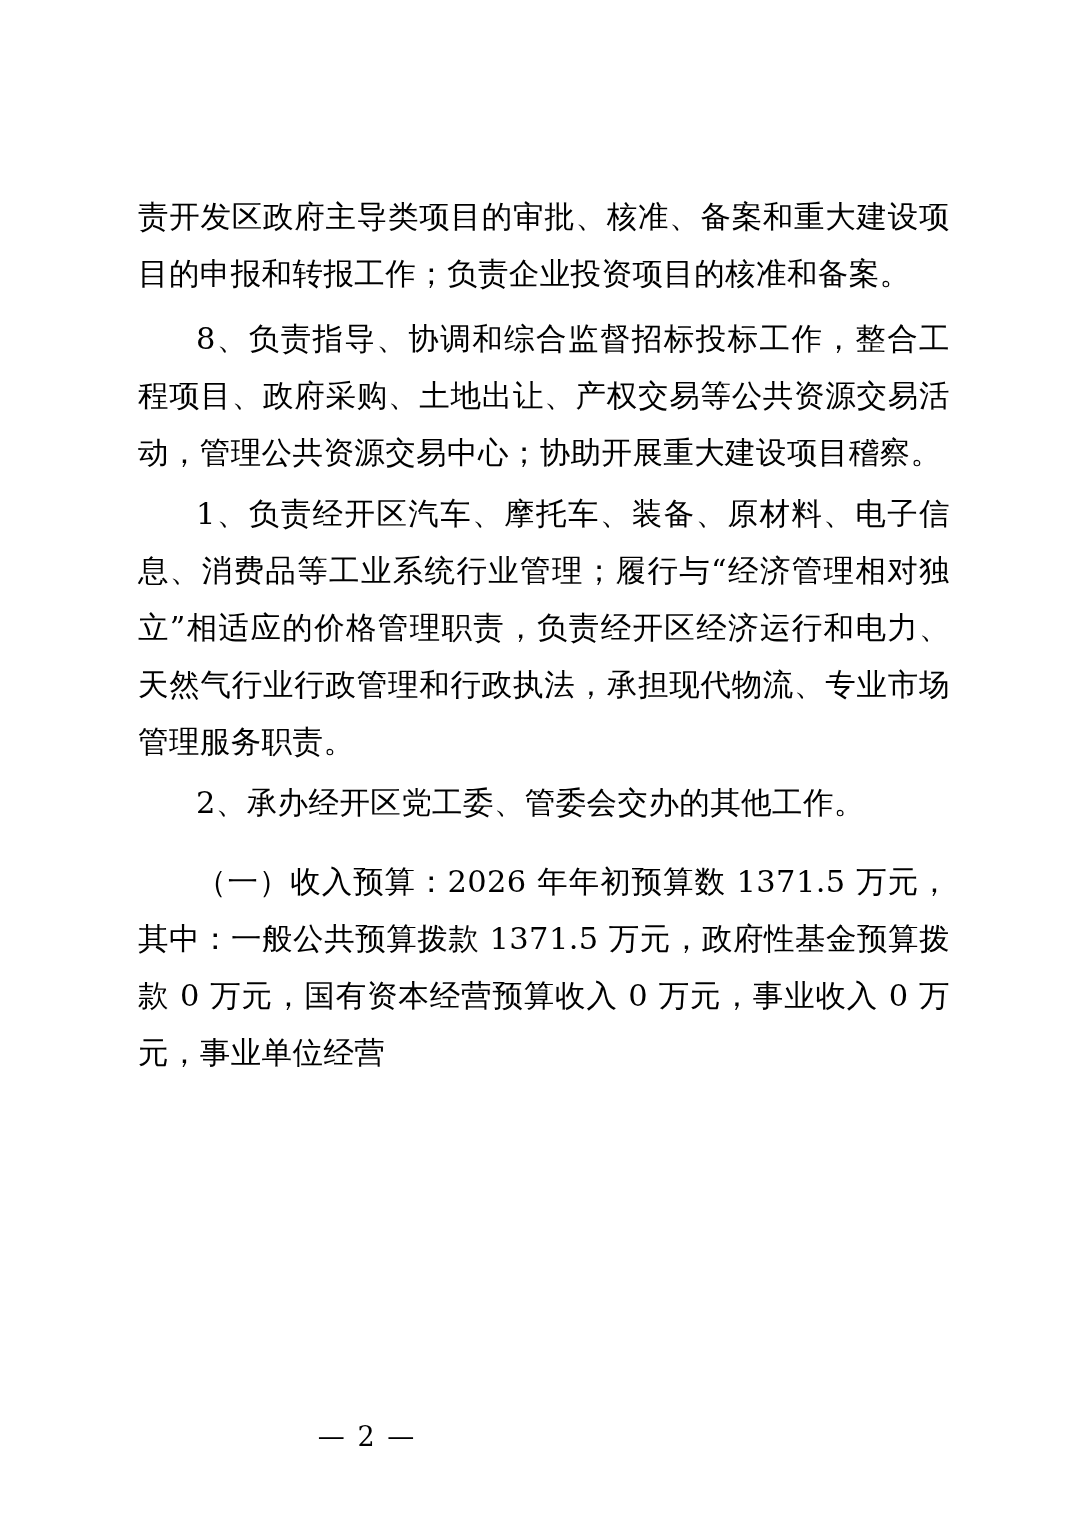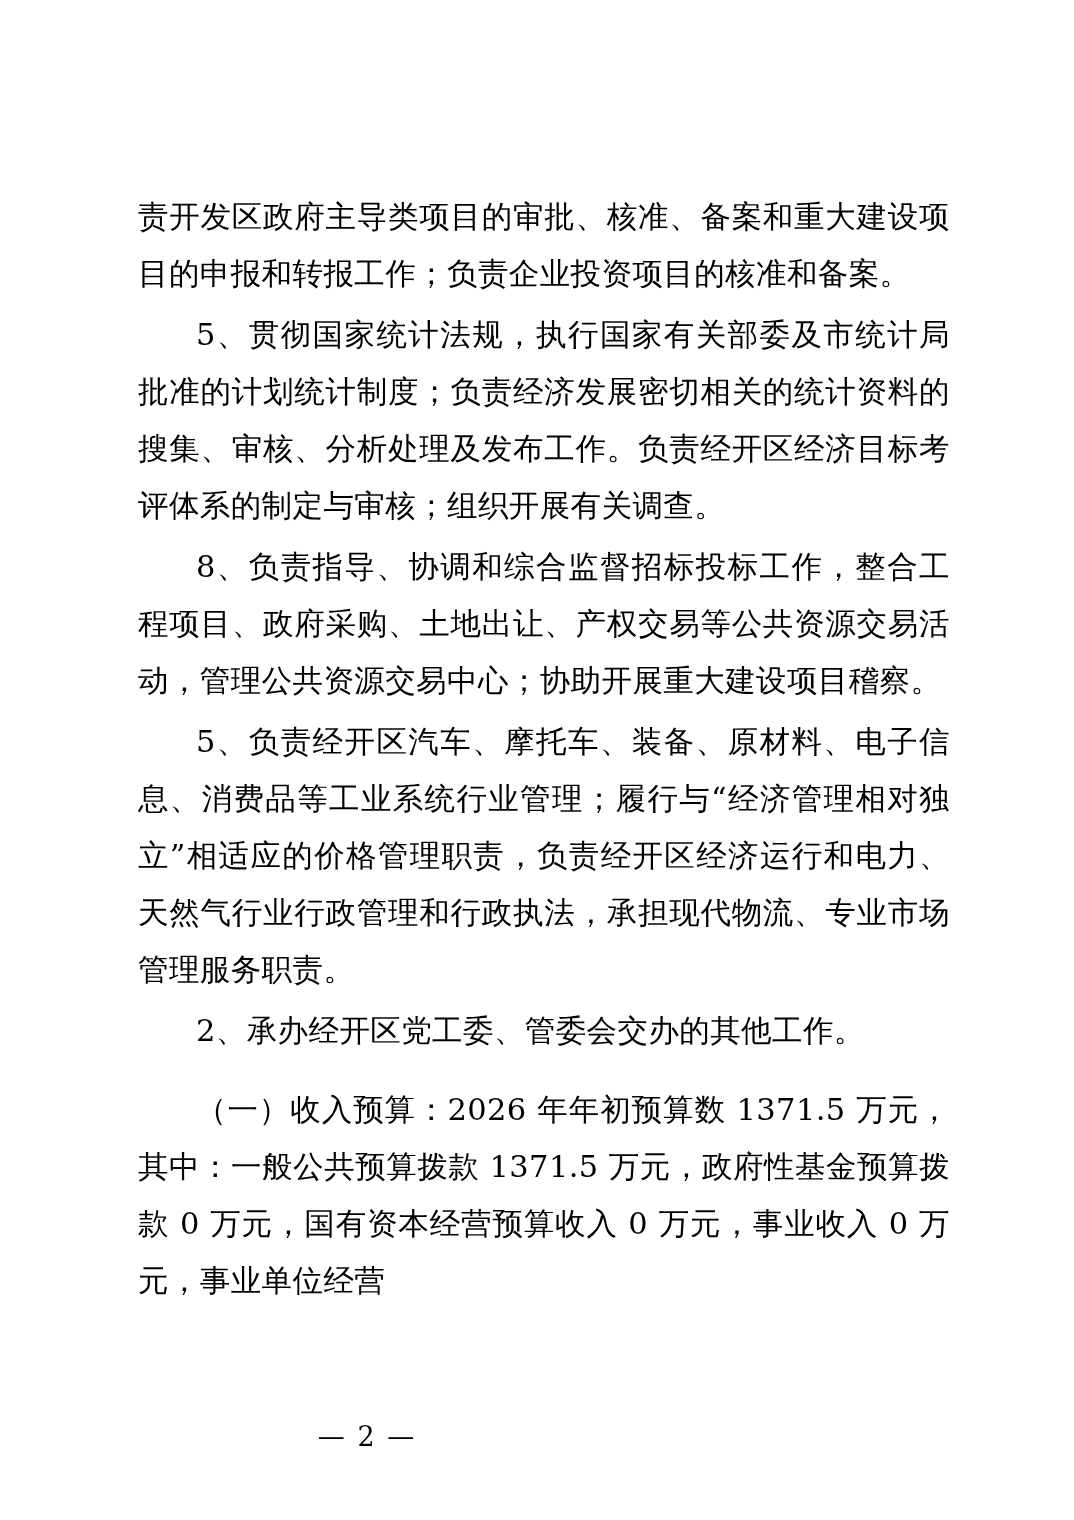--- a/index.html
+++ b/index.html
@@ -68,29 +68,28 @@
 <body>
 
 <div class="page">
 
   <div class="content">
 
     <p class="para">责开发区政府主导类项目的审批、核准、备案和重大建设项目的申报和转报工作；负责企业投资项目的核准和备案。</p>
 
     <div class="spacer-sm"></div>
 
-    <p class="para indent">5、贯彻国家统计法规，执行国家有关部委及市统计局批准的计划统计制度；负责经济发展密切相关的统计资料的搜集、审核、分析处理及发布工作。负责经开区经济目标考评体系的制定与审核；组织开展有关调查。</p>
 
     <div class="spacer-sm"></div>
 
     <p class="para indent">8、负责指导、协调和综合监督招标投标工作，整合工程项目、政府采购、土地出让、产权交易等公共资源交易活动，管理公共资源交易中心；协助开展重大建设项目稽察。</p>
 
     <div class="spacer-sm"></div>
 
-    <p class="para indent">5、负责经开区汽车、摩托车、装备、原材料、电子信息、消费品等工业系统行业管理；履行与“经济管理相对独立”相适应的价格管理职责，负责经开区经济运行和电力、天然气行业行政管理和行政执法，承担现代物流、专业市场管理服务职责。</p>
+    <p class="para indent">1、负责经开区汽车、摩托车、装备、原材料、电子信息、消费品等工业系统行业管理；履行与“经济管理相对独立”相适应的价格管理职责，负责经开区经济运行和电力、天然气行业行政管理和行政执法，承担现代物流、专业市场管理服务职责。</p>
 
     <div class="spacer-sm"></div>
 
     <p class="para indent">2、承办经开区党工委、管委会交办的其他工作。</p>
 
     <div class="spacer-sm"></div>
 
 
     <div class="spacer-md"></div>
 

